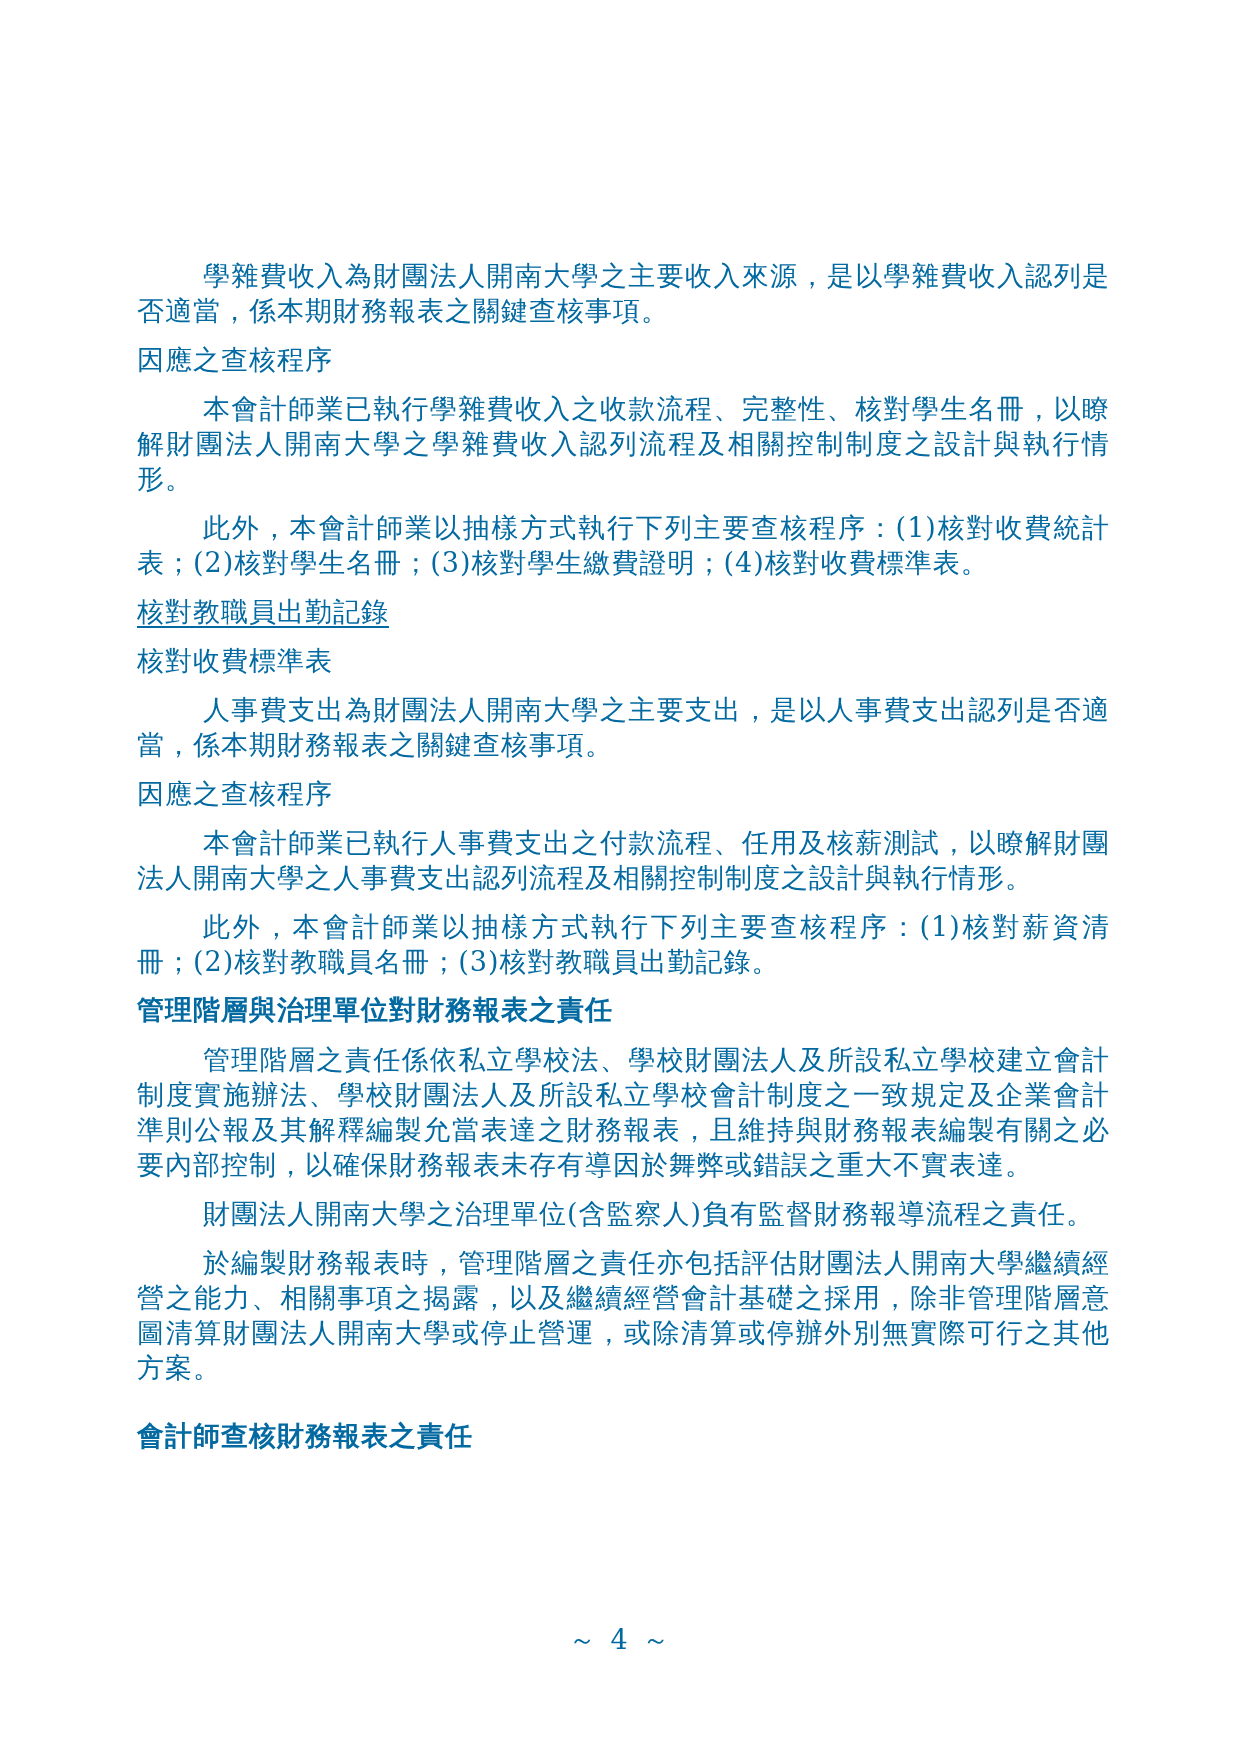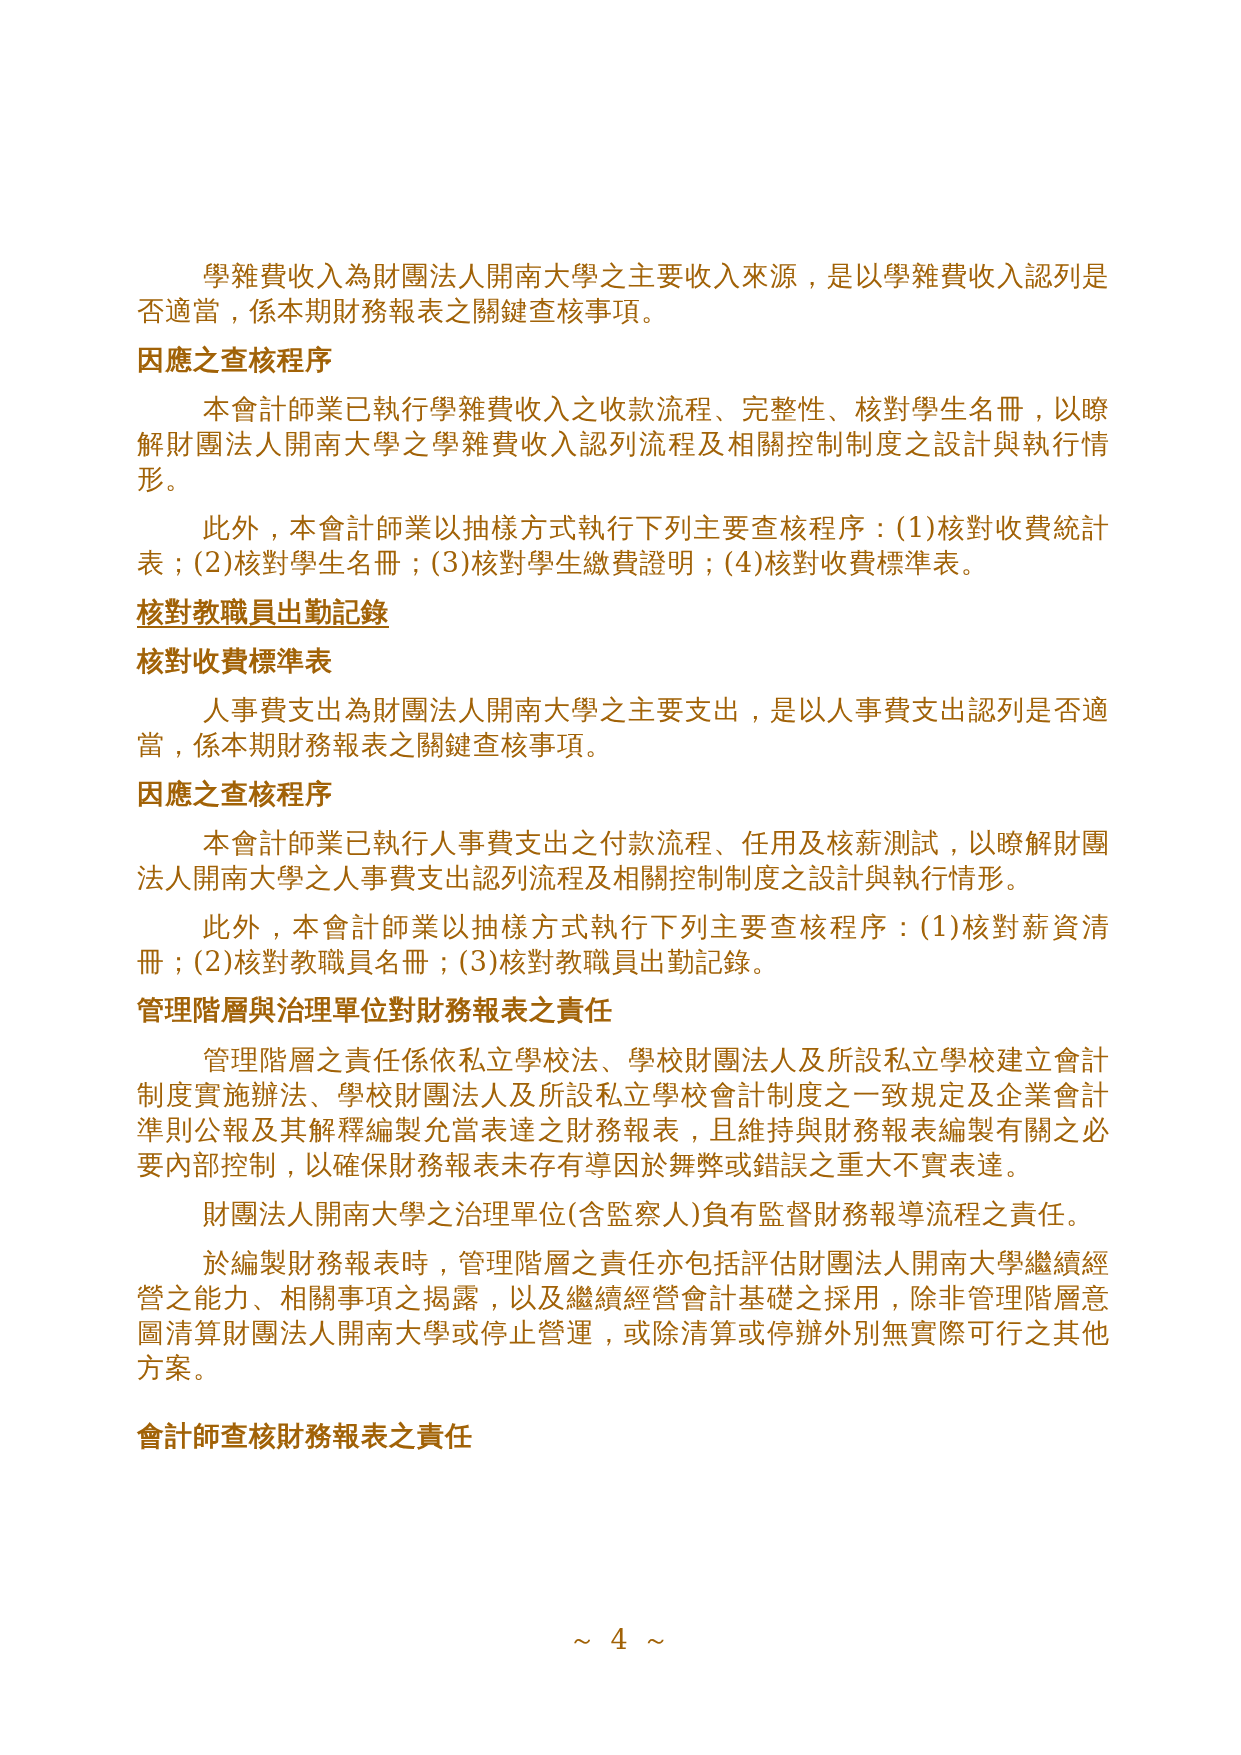--- a/index.html
+++ b/index.html
@@ -8,42 +8,42 @@
     padding: 0;
     background: #ffffff;
   }
   .page {
     position: relative;
     width: 1241px;
     height: 1755px;
     background: #ffffff;
     overflow: hidden;
     font-family: "DejaVu Serif", serif;
-    color: #a16207;
+    color: #0369a1;
   }
   .content {
     position: absolute;
     left: 137px;
     top: 258px;
     width: 973px;
   }
   .para, .hd {
     font-size: 27px;
     line-height: 35px;
     letter-spacing: 1px;
     margin: 0 0 14px 0;
   }
   .para {
     text-align: justify;
     text-justify: inter-character;
     text-indent: 66px;
   }
   .hd {
     text-indent: 0;
-    font-weight: bold;
+    font-weight: normal;
   }
   .hd-underline {
     text-decoration: underline;
     text-underline-offset: 5px;
   }
   .hd-bold {
     font-weight: bold;
     font-family: Liberation Serif, serif;
   }
   .gap-before {

